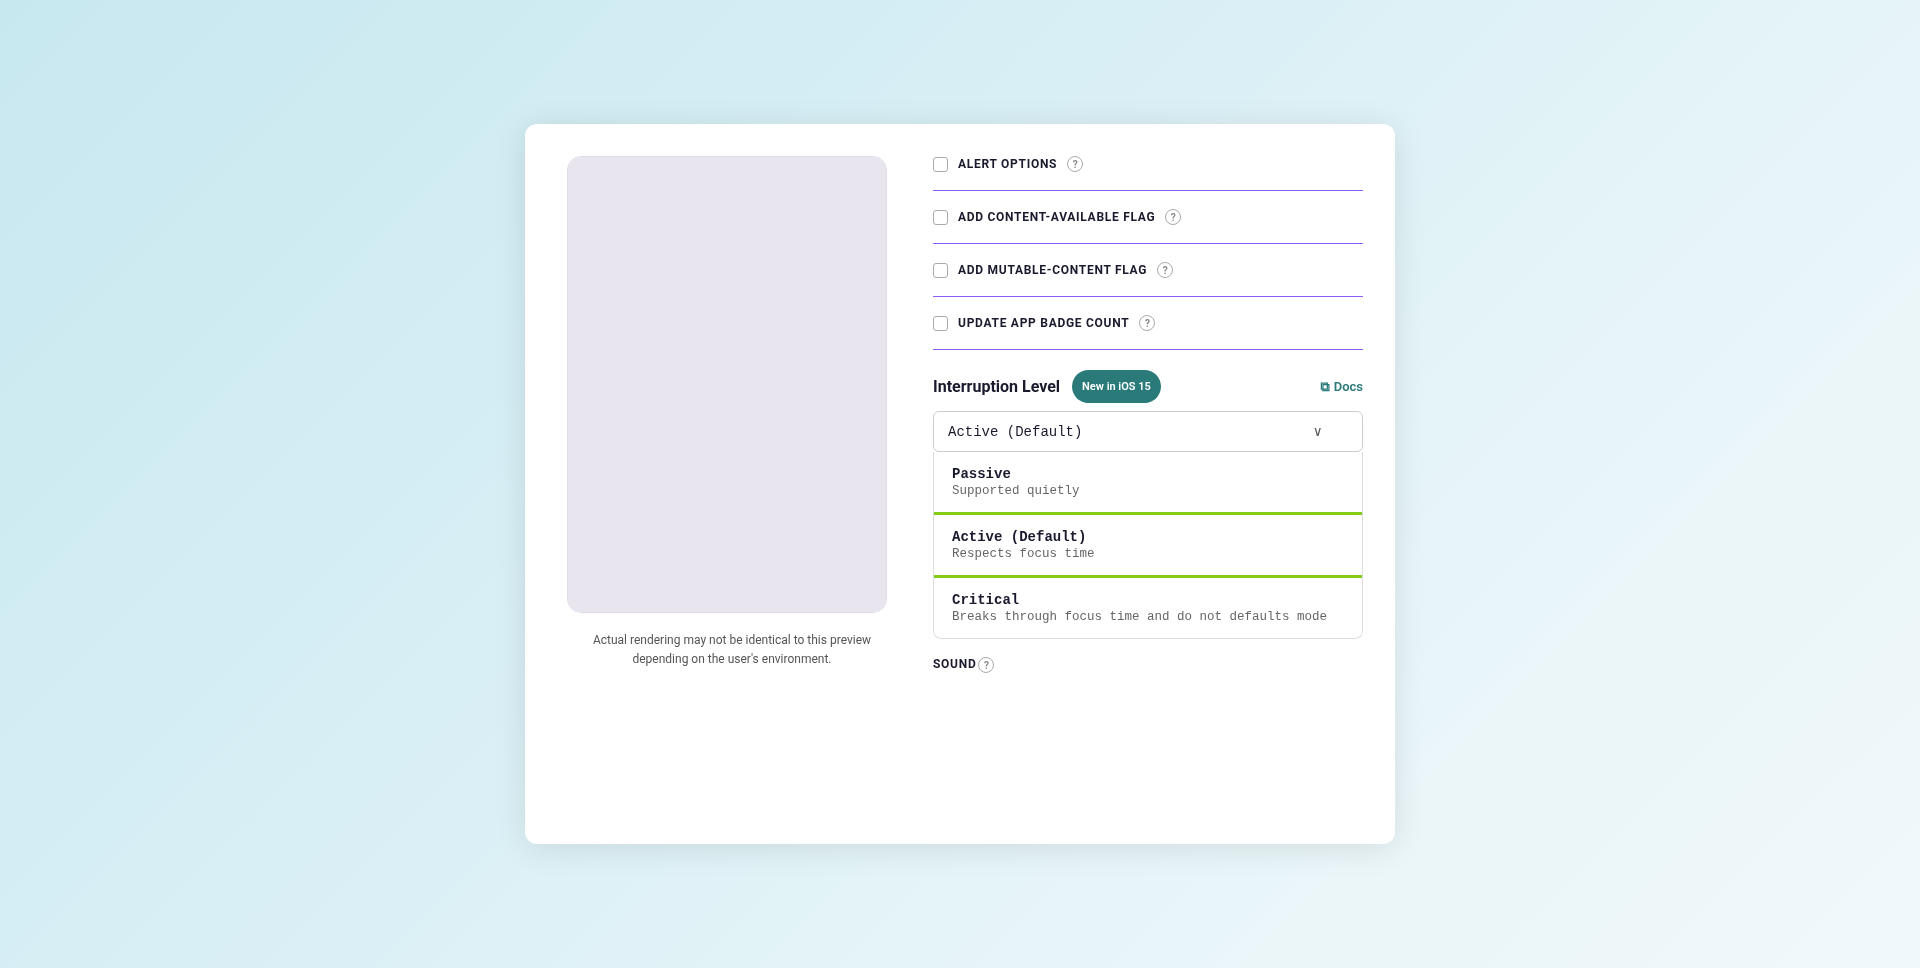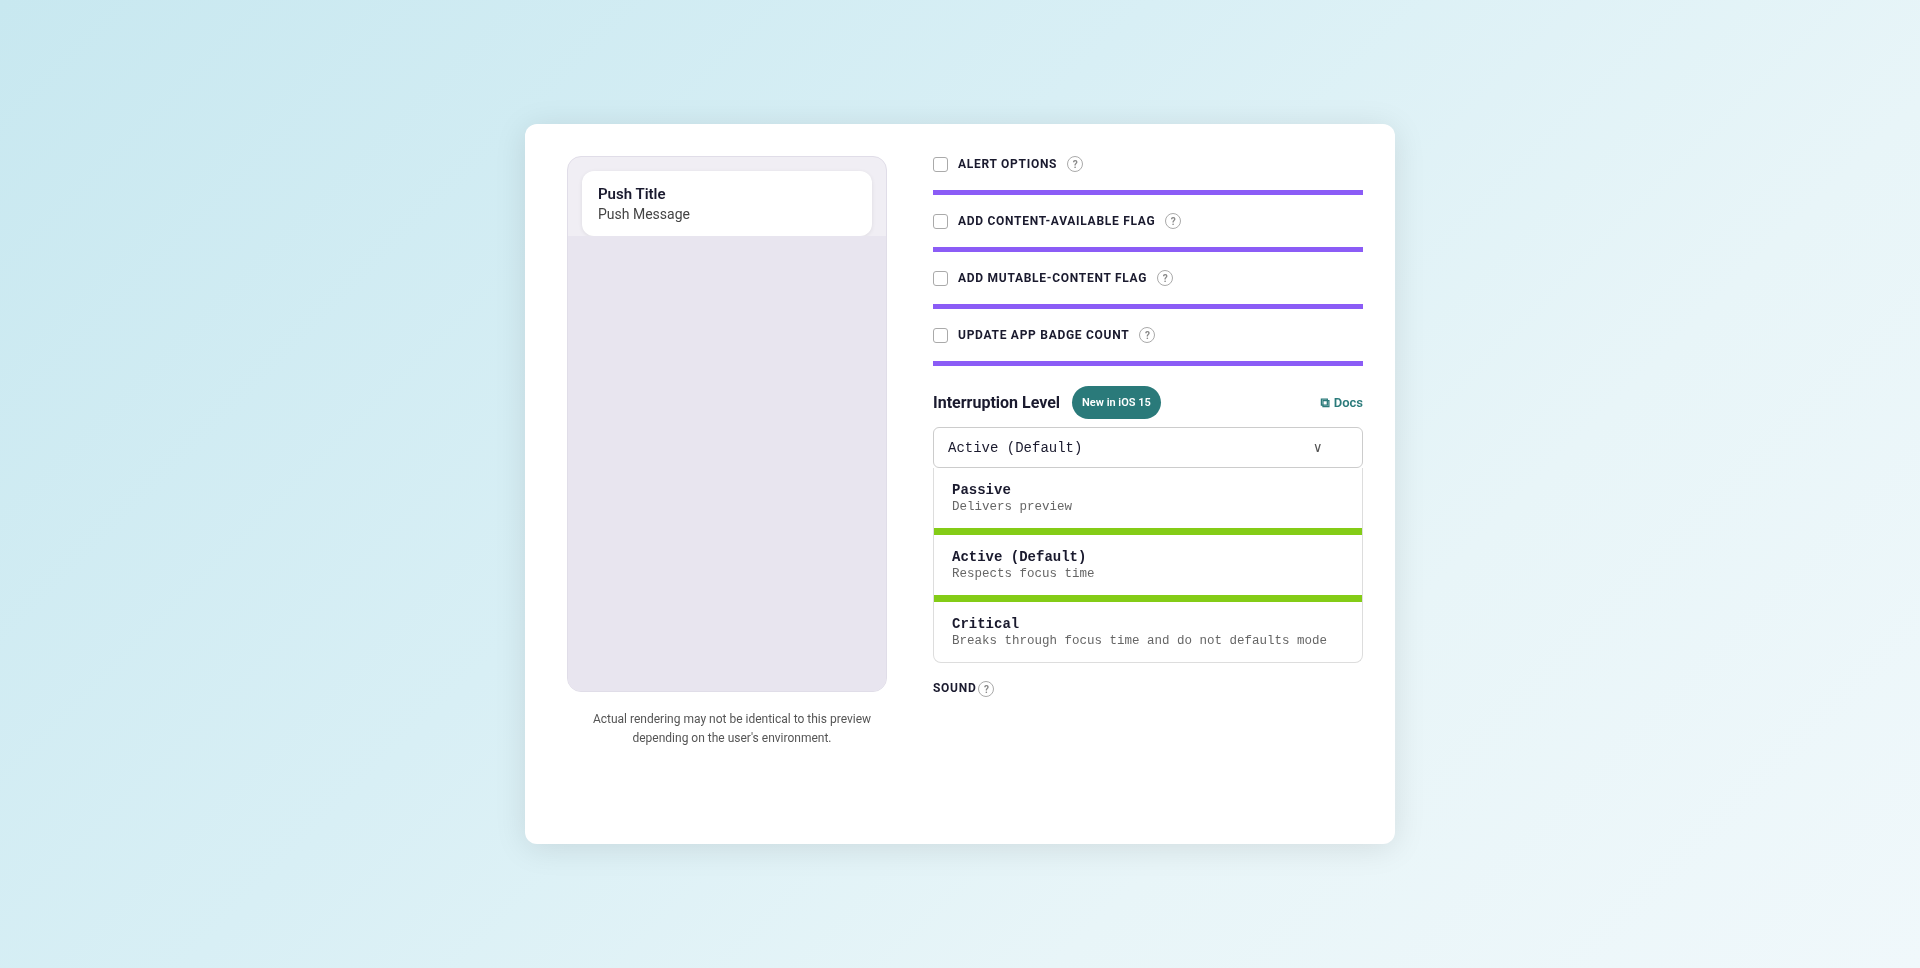--- a/index.html
+++ b/index.html
@@ -85,21 +85,21 @@
       display: flex;
       flex-direction: column;
       gap: 0;
     }
 
     .option-row {
       display: flex;
       align-items: center;
       gap: 10px;
       padding: 18px 0;
-      border-bottom: 5px solid #8b5cf6;
+      border-bottom: 1px solid #8b5cf6;
     }
 
     .option-row:first-child {
       padding-top: 0;
     }
 
     .option-label {
       font-size: 12px;
       font-weight: 700;
       color: #1a1a2e;
@@ -212,21 +212,21 @@
     .dropdown-menu {
       border: 1.5px solid #ddd;
       border-top: none;
       border-radius: 0 0 8px 8px;
       background: #fff;
       overflow: hidden;
     }
 
     .dropdown-item {
       padding: 14px 18px;
-      border-bottom: 7px solid #84cc16;
+      border-bottom: 3px solid #84cc16;
       cursor: pointer;
     }
 
     .dropdown-item:last-child {
       border-bottom: none;
     }
 
     .dropdown-item-title {
       font-size: 14px;
       font-weight: 700;
@@ -255,24 +255,20 @@
       text-transform: uppercase;
     }
   </style>
 </head>
 <body>
 
 <div class="main-container">
 
   <div class="left-panel">
     <div class="phone-preview">
-      <div class="notification-bubble">
-        <div class="notification-title">Push Title</div>
-        <div class="notification-message">Push Message</div>
-      </div>
       <div class="phone-body"></div>
     </div>
     <div class="preview-caption">
       <span>Actual rendering may not be identical to this preview depending on
 the user's environment.</span>
     </div>
   </div>
 
   <div class="right-panel">
 
@@ -311,21 +307,21 @@
       </div>
 
       <div class="select-wrapper">
         <div class="select-display">
           <span>Active (Default)</span>
           <span class="chevron-icon">∨</span>
         </div>
         <div class="dropdown-menu">
           <div class="dropdown-item">
             <div class="dropdown-item-title">Passive</div>
-            <div class="dropdown-item-desc">Delivers preview</div>
+            <div class="dropdown-item-desc">Supported quietly</div>
           </div>
           <div class="dropdown-item">
             <div class="dropdown-item-title">Active (Default)</div>
             <div class="dropdown-item-desc">Respects focus time</div>
           </div>
           <div class="dropdown-item">
             <div class="dropdown-item-title">Critical</div>
             <div class="dropdown-item-desc">Breaks through focus time and do not defaults mode</div>
           </div>
         </div>

